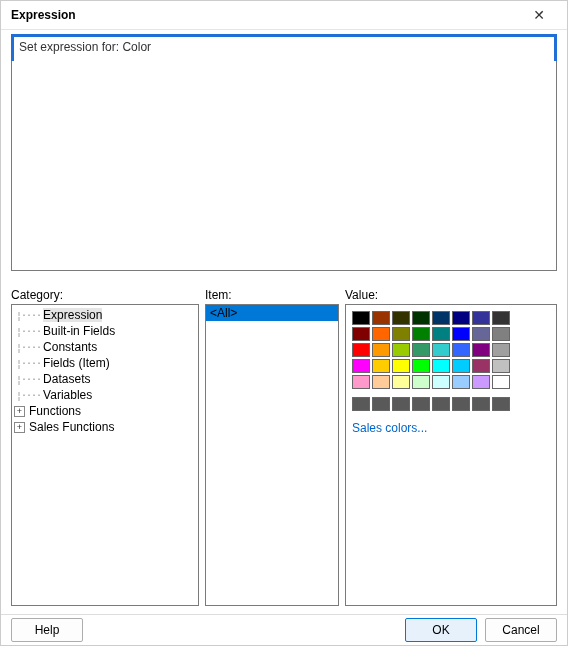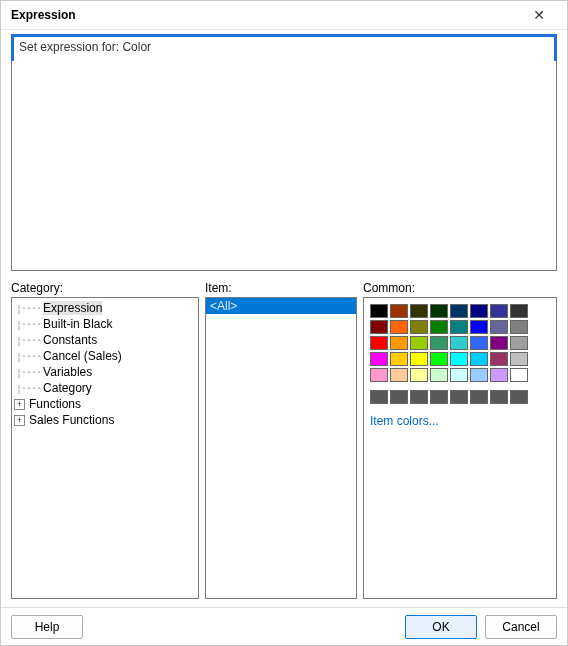--- a/index.html
+++ b/index.html
@@ -80,23 +80,24 @@
     resize: none;
   }
   .panels {
     display: flex;
     gap: 6px;
     margin-top: 10px;
   }
   .panel {
     display: flex;
     flex-direction: column;
+    margin-top: 7px;
   }
   .panel-cat { width: 188px; }
-  .panel-item { width: 152px; }
+  .panel-item { width: 134px; }
   .panel-val { flex: 1; }
   .panel-label {
     font-size: 12px;
     margin-bottom: 2px;
   }
   .panel-box {
     border: 1px solid #7a7a7a;
     height: 302px;
     background: #fff;
     overflow: hidden;
@@ -142,21 +143,21 @@
   
   .item-row {
     height: 16px;
     padding: 0 4px;
     font-size: 12px;
     display: flex;
     align-items: center;
   }
   .item-row.selected {
     background: #0078d7;
-    color: #e5e5e5;
+    color: #000000;
   }
   
   .values-inner {
     padding: 6px;
   }
   .swatch-grid {
     display: grid;
     grid-template-columns: repeat(8, 18px);
     gap: 2px;
   }
@@ -231,37 +232,37 @@
       <div class="panel panel-cat">
         <div class="panel-label">Category:</div>
         <div class="panel-box">
           <div class="tree" id="category-tree">
               <div class="tree-row selected">
                 <span class="tree-dots" style="padding-left: 2px;">¦····</span>
                 <span class="tree-label">Expression</span>
               </div>
               <div class="tree-row">
                 <span class="tree-dots" style="padding-left: 2px;">¦····</span>
-                <span class="tree-label">Built-in Black</span>
+                <span class="tree-label">Built-in Fields</span>
               </div>
               <div class="tree-row">
                 <span class="tree-dots" style="padding-left: 2px;">¦····</span>
                 <span class="tree-label">Constants</span>
               </div>
               <div class="tree-row">
                 <span class="tree-dots" style="padding-left: 2px;">¦····</span>
-                <span class="tree-label">Cancel (Sales)</span>
+                <span class="tree-label">Fields (Item)</span>
+              </div>
+              <div class="tree-row">
+                <span class="tree-dots" style="padding-left: 2px;">¦····</span>
+                <span class="tree-label">Datasets</span>
               </div>
               <div class="tree-row">
                 <span class="tree-dots" style="padding-left: 2px;">¦····</span>
                 <span class="tree-label">Variables</span>
-              </div>
-              <div class="tree-row">
-                <span class="tree-dots" style="padding-left: 2px;">¦····</span>
-                <span class="tree-label">Category</span>
               </div>
               <div class="tree-row">
                 <span class="tree-toggle">+</span>
                 <span class="tree-label">Functions</span>
               </div>
               <div class="tree-row">
                 <span class="tree-toggle">+</span>
                 <span class="tree-label">Sales Functions</span>
               </div>
             </div>
@@ -269,21 +270,21 @@
       </div>
 
       <div class="panel panel-item">
         <div class="panel-label">Item:</div>
         <div class="panel-box" id="item-list">
             <div class="item-row selected">&lt;All&gt;</div>
           </div>
       </div>
 
       <div class="panel panel-val">
-        <div class="panel-label">Common:</div>
+        <div class="panel-label">Value:</div>
         <div class="panel-box">
           <div class="values-inner">
             <div class="swatch-grid" id="swatch-grid">
                 <div class="swatch" style="background: rgb(0, 0, 0);"></div>
                 <div class="swatch" style="background: rgb(153, 51, 0);"></div>
                 <div class="swatch" style="background: rgb(51, 51, 0);"></div>
                 <div class="swatch" style="background: rgb(0, 51, 0);"></div>
                 <div class="swatch" style="background: rgb(0, 51, 102);"></div>
                 <div class="swatch" style="background: rgb(0, 0, 128);"></div>
                 <div class="swatch" style="background: rgb(51, 51, 153);"></div>
@@ -325,21 +326,21 @@
             <div class="swatch-row8" id="gray-row">
                 <div class="swatch" style="background: rgb(89, 89, 89);"></div>
                 <div class="swatch" style="background: rgb(89, 89, 89);"></div>
                 <div class="swatch" style="background: rgb(89, 89, 89);"></div>
                 <div class="swatch" style="background: rgb(89, 89, 89);"></div>
                 <div class="swatch" style="background: rgb(89, 89, 89);"></div>
                 <div class="swatch" style="background: rgb(89, 89, 89);"></div>
                 <div class="swatch" style="background: rgb(89, 89, 89);"></div>
                 <div class="swatch" style="background: rgb(89, 89, 89);"></div>
               </div>
-            <div class="more-colors">Item colors...</div>
+            <div class="more-colors">Sales colors...</div>
           </div>
         </div>
       </div>
 
     </div>
 
   </div>
 
   <div class="button-bar" style="position:relative;">
     <button class="btn">Help</button>

